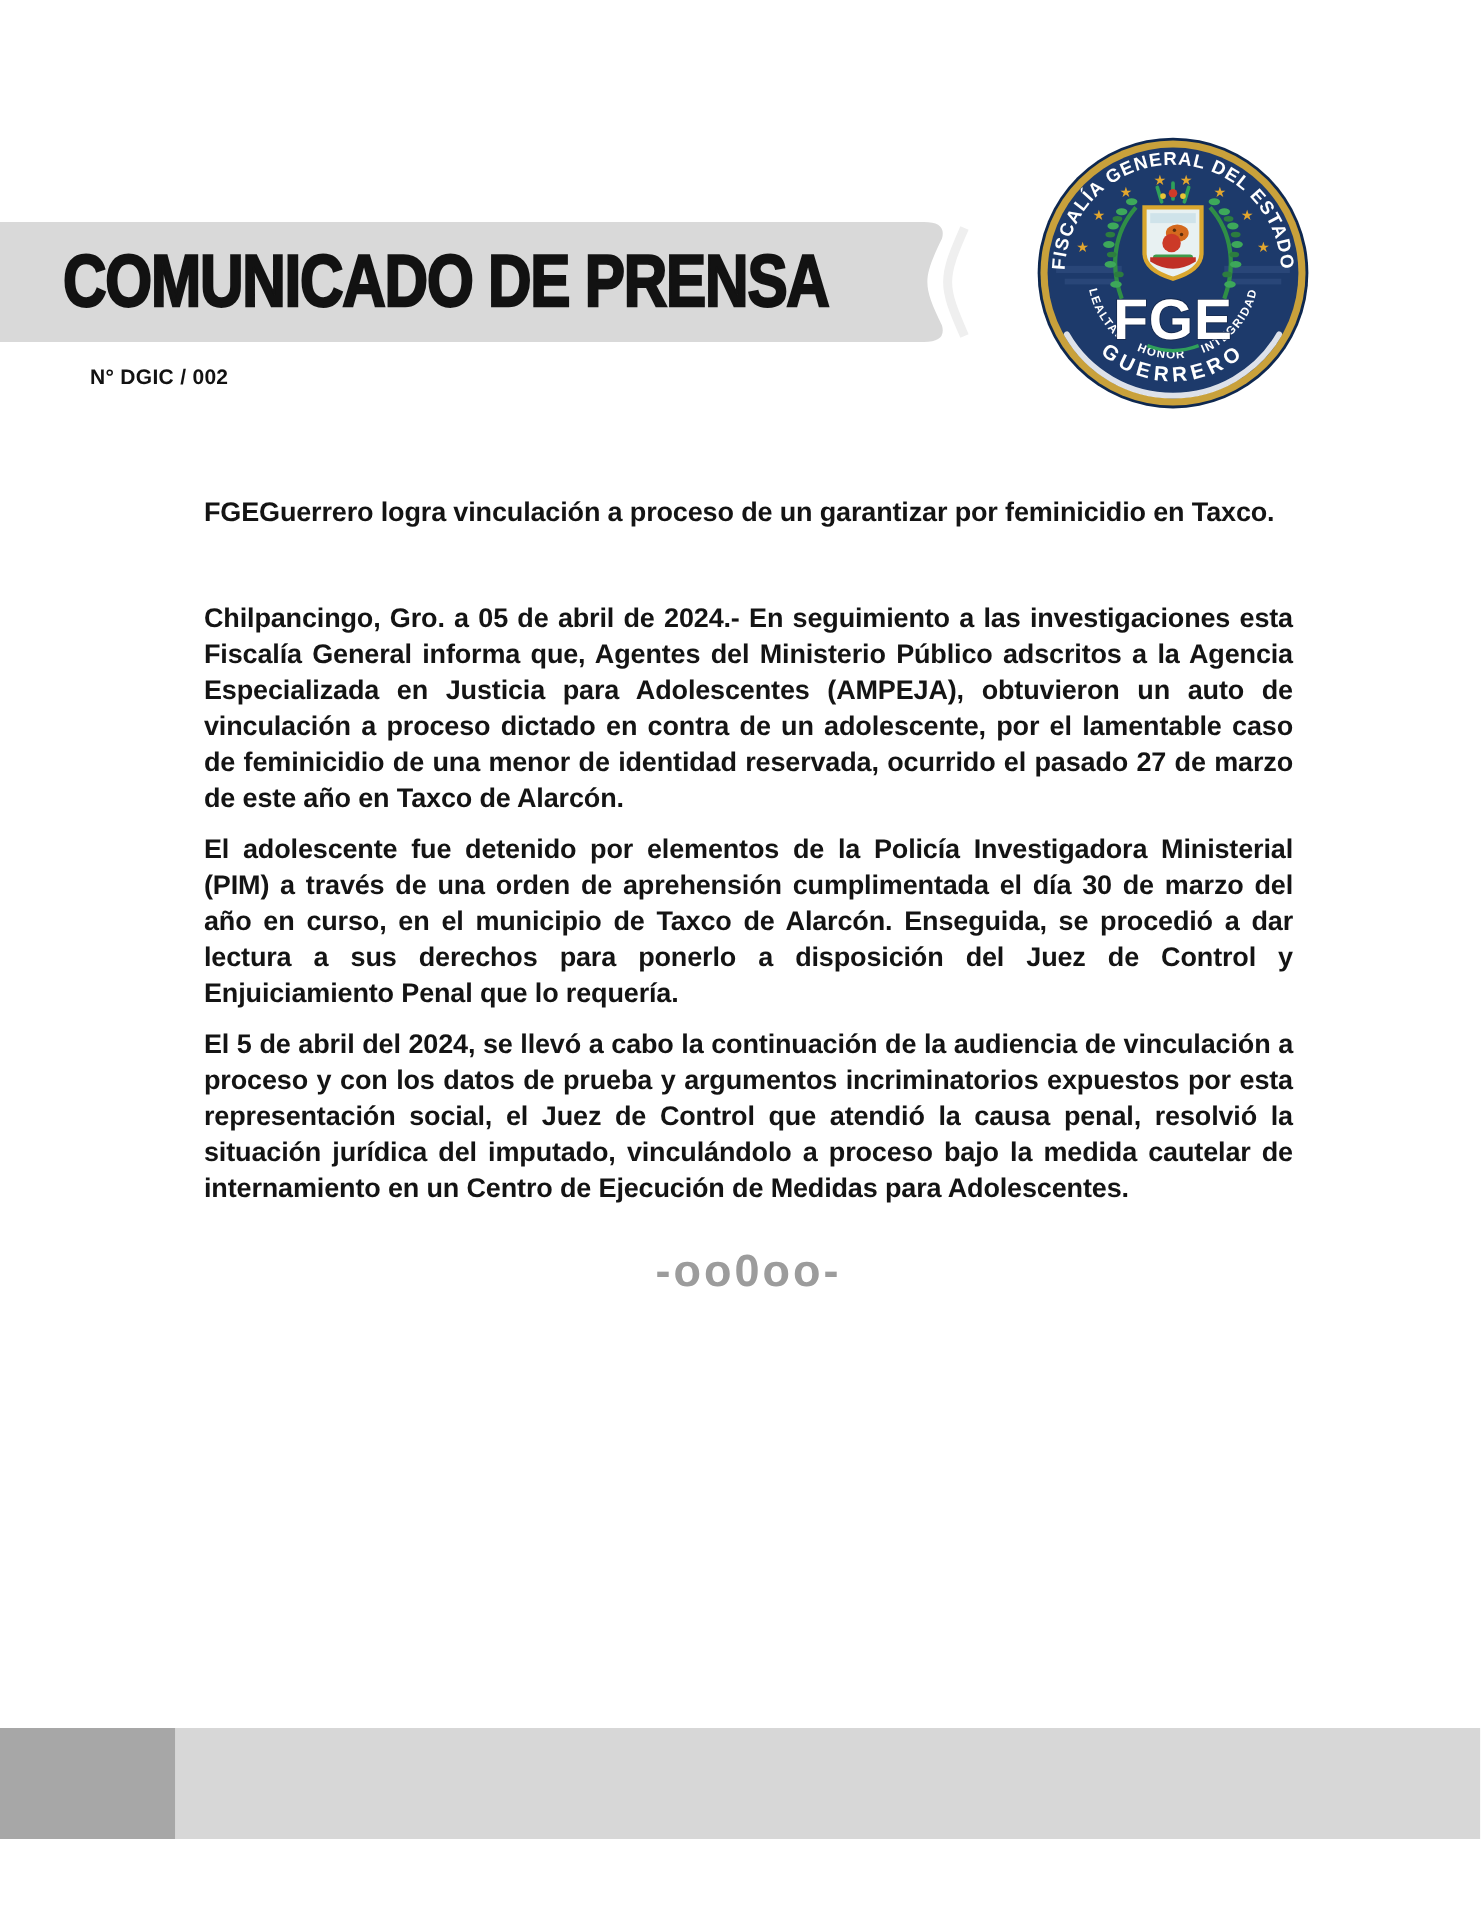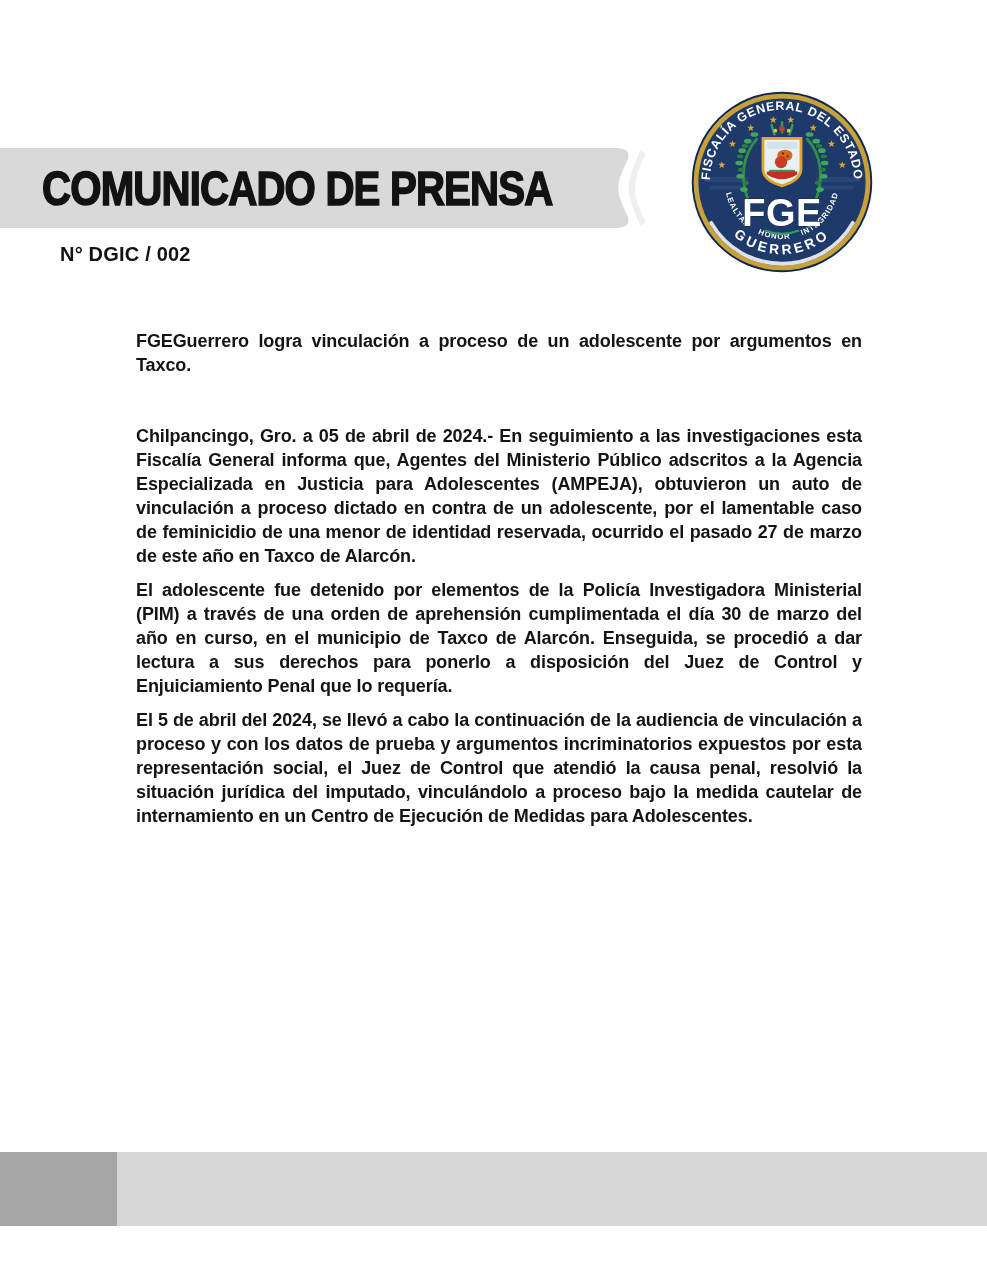--- a/index.html
+++ b/index.html
@@ -16,21 +16,21 @@
   .banner-title{
     position:absolute;left:42px;top:0;height:80px;
     display:flex;align-items:center;
     font-size:49px;font-weight:bold;color:#121212;
     letter-spacing:-1px;white-space:nowrap;
     transform:scaleX(.82);transform-origin:left center;
     -webkit-text-stroke:1.6px #121212;
   }
   .doc-number{
     position:absolute;left:60px;top:243px;
-    font-size:20px;font-weight:bold;color:#121212;letter-spacing:.2px;
+    font-size:14px;font-weight:bold;color:#121212;letter-spacing:.2px;
   }
   
   .seal{position:absolute;left:687px;top:87px;width:190px;height:190px;}
   
   .content{
     position:absolute;left:136px;top:329px;width:726px;
     color:#141414;font-weight:bold;font-size:18px;line-height:24px;
     letter-spacing:-.1px;text-align:justify;
   }
   .content .press-title{margin:0 0 47px 0;font-size:18px;}
@@ -143,24 +143,25 @@
       <circle cx="99" cy="79" r="6.5" fill="#cc3a28"></circle>
       <rect x="86" y="87" width="28" height="5" rx="2" fill="#3f9b4c"></rect>
       <path d="M 84,92 Q 100,102 116,92 L 116,89 L 84,89 Z" fill="#c03026"></path>
     </g>
 
     <text x="100" y="146" text-anchor="middle" font-size="40" font-weight="bold" fill="#ffffff" stroke="#16294d" stroke-width="1.2" paint-order="stroke" letter-spacing=".5">FGE</text>
     <path d="M 82,151 Q 100,158 118,151" fill="none" stroke="#2fa05a" stroke-width="2.4"></path>
   </svg>
 
   <div class="content">
-    <div class="press-title">FGEGuerrero logra vinculación a proceso de un adolescente por argumentos en Taxco.</div>
+    <div class="press-title">FGEGuerrero logra vinculación a proceso de un garantizar por feminicidio en Taxco.</div>
     <p>Chilpancingo, Gro. a 05 de abril de 2024.- En seguimiento a las investigaciones esta Fiscalía General informa que, Agentes del Ministerio Público adscritos a la Agencia Especializada en Justicia para Adolescentes (AMPEJA), obtuvieron un auto de vinculación a proceso dictado en contra de un adolescente, por el lamentable caso de feminicidio de una menor de identidad reservada, ocurrido el pasado 27 de marzo de este año en Taxco de Alarcón.</p>
     <p>El adolescente fue detenido por elementos de la Policía Investigadora Ministerial (PIM) a través de una orden de aprehensión cumplimentada el día 30 de marzo del año en curso, en el municipio de Taxco de Alarcón. Enseguida, se procedió a dar lectura a sus derechos para ponerlo a disposición del Juez de Control y Enjuiciamiento Penal que lo requería.</p>
     <p>El 5 de abril del 2024, se llevó a cabo la continuación de la audiencia de vinculación a proceso y con los datos de prueba y argumentos incriminatorios expuestos por esta representación social, el Juez de Control que atendió la causa penal, resolvió la situación jurídica del imputado, vinculándolo a proceso bajo la medida cautelar de internamiento en un Centro de Ejecución de Medidas para Adolescentes.</p>
+    <div class="end-mark">-oo0oo-</div>
   </div>
 
   <div class="footer-bar">
     <div class="dark"></div>
     <div class="light"></div>
   </div>
 
 </div>
 
 </body></html>

